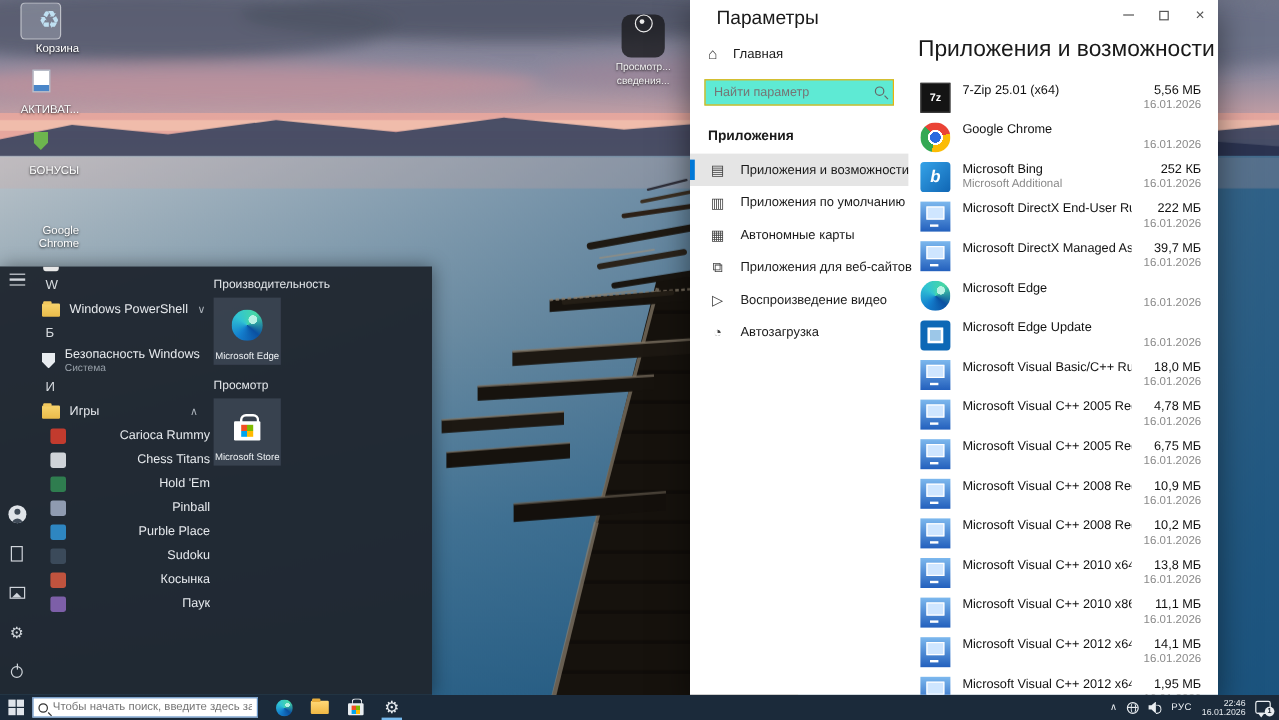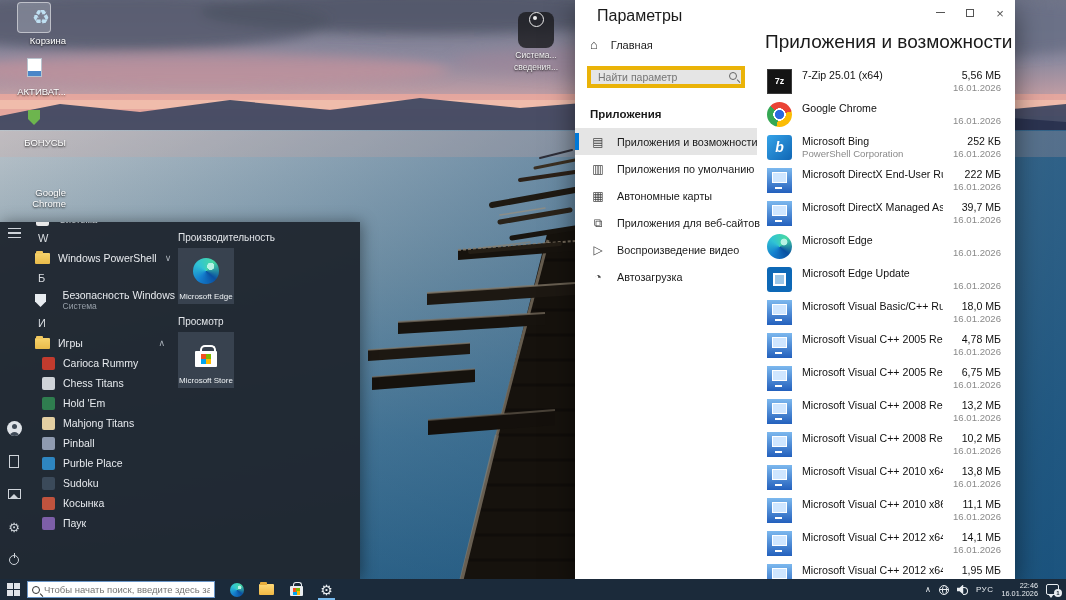--- a/index.html
+++ b/index.html
@@ -40,28 +40,28 @@
   .ric-gear::before{content:"⚙";}
   .ric-power{width:10px;height:10px;border:1.3px solid #cfd4da;border-radius:50%;position:relative;}
   .ric-power::after{content:"";position:absolute;left:3.5px;top:-3px;width:1.5px;height:5px;background:#cfd4da;}
   .sm-list{position:absolute;left:28px;top:0;width:147px;height:100%;overflow:hidden;}
   .sm-partial{height:6px;overflow:hidden;}
   .sm-partial-inner{display:flex;gap:10px;padding-left:8px;transform:translateY(-9px);align-items:center;}
   .sm-partial-inner .frag{width:13px;height:13px;background:#e8e8e8;border-radius:2px;flex:none;}
   .sm-partial-inner .frag-label{font-size:9.5px;color:#c3c9cf;}
   .sm-letter{height:20px;display:flex;align-items:center;padding-left:10px;font-size:11px;color:#d8dce0;}
   .sm-row{height:20px;display:flex;align-items:center;gap:8px;padding-left:7px;font-size:10.5px;color:#e7eaee;white-space:nowrap;}
-  .sm-row.two{height:25px;justify-content:space-between;}
+  .sm-row.two{height:25px;}
   .sfold{width:15px;height:11px;position:relative;flex:none;background:linear-gradient(#f7d36c,#e9bb4a);border-radius:1px;}
   .sfold::before{content:"";position:absolute;left:1px;top:-2px;width:7px;height:3px;background:#f2c85e;border-radius:1px 1px 0 0;}
   .chev{margin-left:auto;margin-right:10px;color:#aab1b9;font-size:9px;}
   .shield{width:11px;height:13px;flex:none;background:#e8ecf0;clip-path:polygon(0 0,100% 0,100% 58%,50% 100%,0 58%);}
   .two .txt{display:flex;flex-direction:column;line-height:11px;}
   .two .sub{font-size:8.5px;color:#98a0a9;}
-  .game{padding-left:14px;}
+  .game{padding-left:14px;justify-content:space-between;}
   .gicon{width:13px;height:13px;border-radius:2px;flex:none;}
   .sm-tiles{position:absolute;left:178px;top:10px;width:176px;}
   .tile-header{font-size:10px;color:#e3e6ea;margin-bottom:5px;}
   .tile{width:56px;height:56px;background:rgba(72,82,98,.6);margin-bottom:12px;position:relative;display:flex;align-items:center;justify-content:center;}
   .tile-label{position:absolute;bottom:3px;left:0;width:100%;text-align:center;font-size:8px;color:#eef1f4;}
   .tile-ico{width:26px;height:26px;margin-bottom:10px;position:relative;}
   .tile-ico.t-edge{border-radius:50%;background:
     radial-gradient(circle at 68% 32%,#b7f2e4 0 14%,rgba(0,0,0,0) 15%),
     conic-gradient(from 130deg,#0a50a1,#1480cf,#30c3d4,#47d8a4,#0a50a1);}
   .tile-ico.t-store{width:22px;height:16px;margin-top:8px;background:#fff;border-radius:1px;}
@@ -75,21 +75,21 @@
   .tb-title{position:absolute;left:22px;top:7px;font-size:16px;color:#1a1a1a;}
   .tb-btns{position:absolute;right:0;top:0;display:flex;}
   .tb-btn{width:30px;height:25px;display:flex;align-items:center;justify-content:center;color:#555;}
   .glyph-min{width:9px;height:1px;background:#555;}
   .glyph-max{width:8px;height:8px;border:1px solid #555;}
   .glyph-close::before{content:"×";font-size:13px;}
   .nav{position:absolute;left:0;top:28px;width:182px;bottom:0;}
   .nav-home{display:flex;align-items:center;gap:13px;padding:9px 0 6px 15px;font-size:11px;color:#1a1a1a;}
   .home-ico::before{content:"⌂";font-size:13px;color:#333;}
   .nav-search{margin:8px 12px 0 12px;position:relative;}
-  .nav-search input{width:100%;height:22px;border:4px solid #eab308;background:#e5e5e5;font-size:10.5px;padding:0 22px 0 7px;color:#444;}
+  .nav-search input{width:100%;height:22px;border:1px solid #eab308;background:#5eead4;font-size:10.5px;padding:0 22px 0 7px;color:#444;}
   .mag{position:absolute;width:8px;height:8px;border:1.3px solid #666;border-radius:50%;}
   .mag::after{content:"";position:absolute;width:1.4px;height:4px;background:#666;transform:rotate(-45deg);left:8px;top:6px;}
   .nav-search .mag{right:8px;top:6px;}
   .nav-section{margin:20px 0 8px 15px;font-size:11.5px;font-weight:bold;color:#1a1a1a;}
   .nav-item{height:27px;display:flex;align-items:center;gap:11px;padding-left:15px;font-size:10.8px;color:#1a1a1a;position:relative;white-space:nowrap;}
   .nav-item.selected{background:#e5e5e5;}
   .nav-item.selected::before{content:"";position:absolute;left:0;top:5px;bottom:5px;width:4px;background:#0078d7;}
   .nav-ico{width:16px;text-align:center;font-size:12px;color:#444;flex:none;}
   .ic-apps::before{content:"▤";}
   .ic-default::before{content:"▥";}
@@ -269,21 +269,21 @@
         <div class="dicon-img i-chrome-big"></div>
         <div class="dicon-label">Google Chrome</div>
       </div>
 
   </div>
 
   <div class="spotlight">
     <div class="spot-img">
         <span class="spot-circle"></span>
       </div>
-    <div class="spot-label">Система...</div>
+    <div class="spot-label">Просмотр...</div>
     <div class="spot-label">сведения...</div>
   </div>
 
   <div id="start-menu">
     <div class="sm-rail">
       <div class="rail-btn">
           <span class="hamb">
             <span></span>
             <span></span>
             <span></span>
@@ -344,24 +344,20 @@
           <span class="gicon" style="background: rgb(207, 211, 216);"></span>
           <span>Chess Titans</span>
         </div>
 
         <div class="sm-row game">
           <span class="gicon" style="background: rgb(47, 125, 79);"></span>
           <span>Hold 'Em</span>
         </div>
 
 
-        <div class="sm-row game">
-          <span class="gicon" style="background: rgb(227, 207, 162);"></span>
-          <span>Mahjong Titans</span>
-        </div>
 
         <div class="sm-row game">
           <span class="gicon" style="background: rgb(143, 155, 176);"></span>
           <span>Pinball</span>
         </div>
 
         <div class="sm-row game">
           <span class="gicon" style="background: rgb(46, 134, 193);"></span>
           <span>Purble Place</span>
         </div>
@@ -485,21 +481,21 @@
           <div class="app-meta">
             <div class="app-size"></div>
             <div class="app-date">16.01.2026</div>
           </div>
         </div>
 
         <div class="app-row">
           <div class="app-icon i-bing"></div>
           <div class="app-main">
             <div class="app-name">Microsoft Bing</div>
-            <div class="app-pub">PowerShell Corporation</div>
+            <div class="app-pub">Microsoft Additional</div>
           </div>
           <div class="app-meta">
             <div class="app-size">252 КБ</div>
             <div class="app-date">16.01.2026</div>
           </div>
         </div>
 
         <div class="app-row">
           <div class="app-icon i-msi"></div>
           <div class="app-main">
@@ -584,21 +580,21 @@
           </div>
         </div>
 
         <div class="app-row">
           <div class="app-icon i-msi"></div>
           <div class="app-main">
             <div class="app-name">Microsoft Visual C++ 2008 Redistributable - x6...</div>
             <div class="app-pub"></div>
           </div>
           <div class="app-meta">
-            <div class="app-size">13,2 МБ</div>
+            <div class="app-size">10,9 МБ</div>
             <div class="app-date">16.01.2026</div>
           </div>
         </div>
 
         <div class="app-row">
           <div class="app-icon i-msi"></div>
           <div class="app-main">
             <div class="app-name">Microsoft Visual C++ 2008 Redistributable - x8...</div>
             <div class="app-pub"></div>
           </div>

